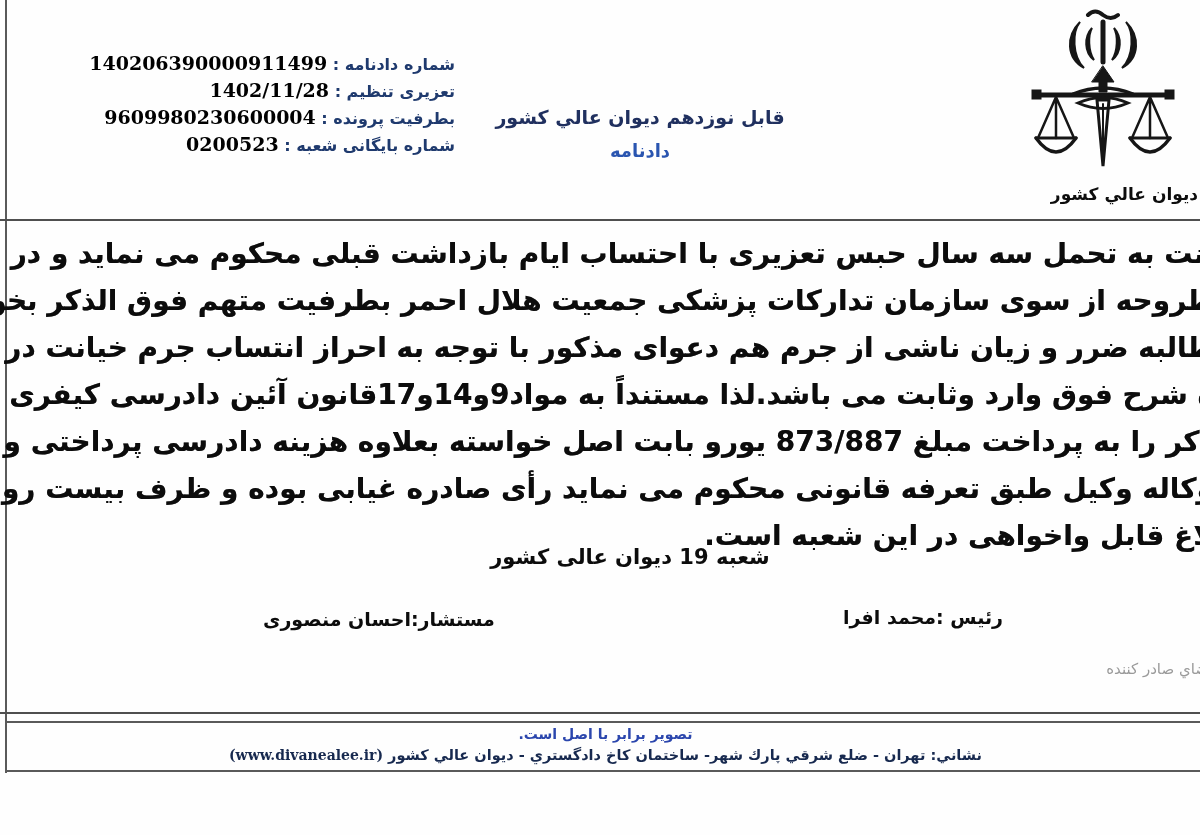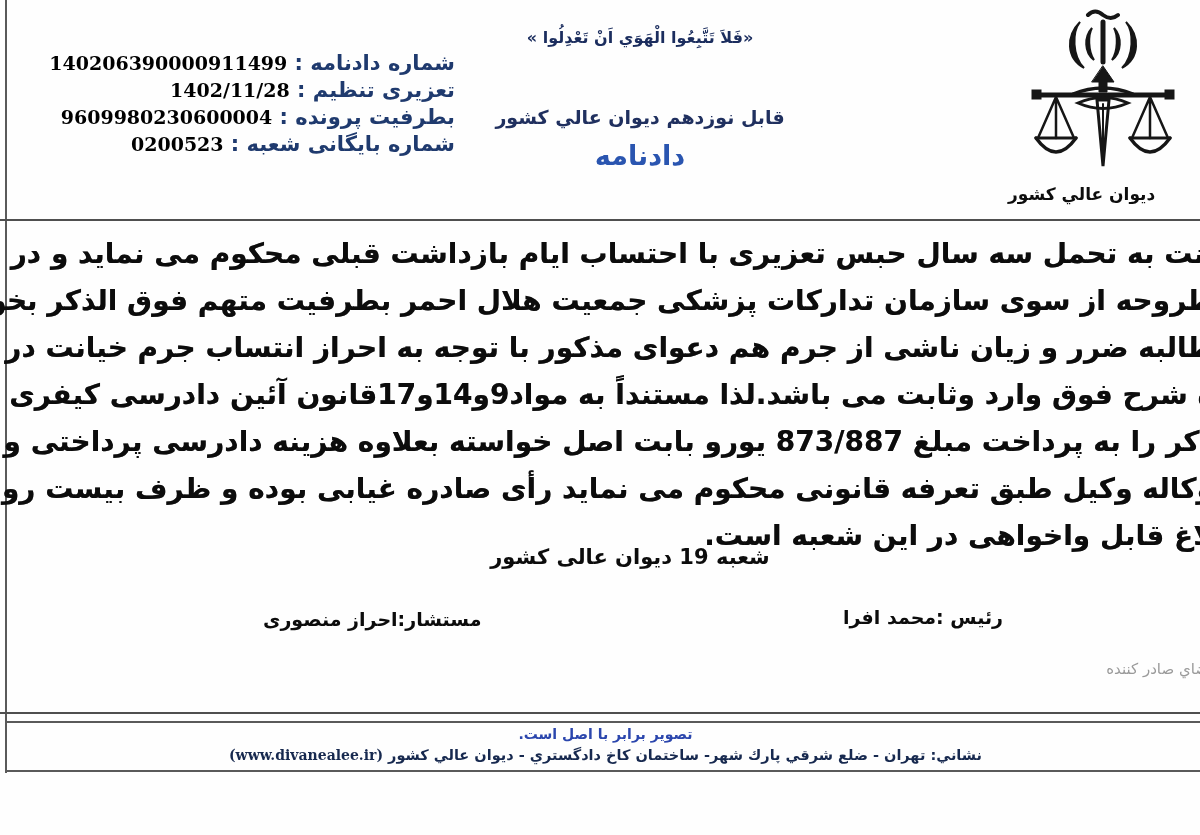--- a/index.html
+++ b/index.html
@@ -9,35 +9,35 @@
     margin:0 auto;
   }
   
   .left-border{position:absolute; left:5px; top:0; width:2px; height:773px; background:#5a5a5a;}
   .header-divider{position:absolute; left:0; top:219px; width:1200px; height:2px; background:#4f4f4f;}
   .body-bottom{position:absolute; left:0; top:712px; width:1200px; height:2px; background:#4f4f4f;}
 
   
   .meta{position:absolute; top:50px; right:745px; width:420px; direction:rtl; text-align:right;}
   .meta-row{height:27px; line-height:27px; white-space:nowrap;}
-  .meta-label{color:#1f3a6e; font-weight:bold; font-size:21px;}
+  .meta-label{color:#1f3a6e; font-weight:bold; font-size:16px;}
   .meta-value{color:#000; font-weight:bold; font-size:19px; font-family:"DejaVu Serif", serif;}
 
   
   .verse{position:absolute; top:28px; left:460px; width:360px; text-align:center;
          direction:rtl; font-size:16px; font-weight:bold; color:#1b2d5e;}
   .branch-title{position:absolute; top:106px; left:460px; width:360px; text-align:center;
          direction:rtl; font-size:19px; font-weight:bold; color:#20305f;}
   .doc-title{position:absolute; top:140px; left:460px; width:360px; text-align:center;
-         direction:rtl; font-size:27px; font-weight:bold; color:#2a55b0;}
+         direction:rtl; font-size:18px; font-weight:bold; color:#2a55b0;}
 
   
   .emblem{position:absolute; top:6px; left:1028px; width:150px; height:180px;}
   .emblem svg{width:100%; height:100%;}
-  .emblem-caption{position:absolute; top:184px; left:1008px; width:190px; text-align:left;
+  .emblem-caption{position:absolute; top:184px; left:1008px; width:190px; text-align:right;
          direction:rtl; font-size:17px; font-weight:bold; color:#0d0d0d;}
 
   
   .body-text{position:absolute; top:230px; right:-14px; left:0; direction:rtl; text-align:right;
          font-size:28px; font-weight:bold; color:#0c0c0c;}
   .body-line{height:47px; line-height:47px; white-space:nowrap; overflow:visible;
          text-shadow:0 0 0.6px rgba(0,0,0,0.55);}
 
   
   .branch-line{position:absolute; top:545px; left:0; width:1260px; text-align:center;
@@ -75,21 +75,20 @@
       <span class="meta-label">تعزیری تنظیم : </span><span class="meta-value">1402/11/28</span>
     </div>
     <div class="meta-row">
       <span class="meta-label">بطرفیت پرونده : </span><span class="meta-value">9609980230600004</span>
     </div>
     <div class="meta-row">
       <span class="meta-label">شماره بایگانی شعبه : </span><span class="meta-value">0200523</span>
     </div>
   </div>
 
-  <div class="verse">«فَلاَ تَتَّبِعُوا الْهَوَي اَنْ تَعْدِلُوا »</div>
   <div class="branch-title">قابل نوزدهم دیوان عالي کشور</div>
   <div class="doc-title">دادنامه</div>
 
   <div class="emblem">
     <svg viewBox="0 0 150 180" fill="none" stroke="#161616" stroke-linecap="round">
 
       <path d="M60,9 Q67,2 75,9 Q83,15 90,9" stroke-width="4"></path>
 
       <path d="M52,16 C38,30 38,52 56,62 C44,50 44,26 52,16 Z" fill="#161616" stroke-width="2"></path>
       <path d="M64,22 C56,31 56,46 66,54 C60,45 60,29 64,22 Z" fill="#161616" stroke-width="2"></path>
@@ -124,21 +123,21 @@
     <div class="body-line">طروحه از سوی سازمان تدارکات پزشکی جمعیت هلال احمر بطرفیت متهم فوق الذکر بخواسته</div>
     <div class="body-line">طالبه ضرر و زیان ناشی از جرم هم دعوای مذکور با توجه به احراز انتساب جرم خیانت در امانت</div>
     <div class="body-line">ه شرح فوق وارد وثابت می باشد.لذا مستنداً به مواد9و14و17قانون آئین دادرسی کیفری متهم فوق</div>
     <div class="body-line">ذکر را به پرداخت مبلغ 873/887 یورو بابت اصل خواسته بعلاوه هزینه دادرسی پرداختی و حق</div>
     <div class="body-line">وکاله وکیل طبق تعرفه قانونی محکوم می نماید رأی صادره غیابی بوده و ظرف بیست روز پس از</div>
     <div class="body-line">لاغ قابل واخواهی در این شعبه است.</div>
   </div>
 
   <div class="branch-line">شعبه 19 دیوان عالی کشور</div>
   <div class="president">رئیس :محمد افرا</div>
-  <div class="counselor">مستشار:احراز منصوری</div>
+  <div class="counselor">مستشار:احسان منصوری</div>
   <div class="issuer-note">ضاي صادر کننده</div>
 
   <div class="footer-box">
     <div class="certified">تصویر برابر با اصل است.</div>
     <div class="address-line">
       <span>نشاني:  تهران - ضلع شرقي پارك شهر- ساختمان كاخ دادگستري - ديوان عالي كشور</span>
       <span class="website" dir="ltr">(www.divanealee.ir)</span>
     </div>
   </div>
 

